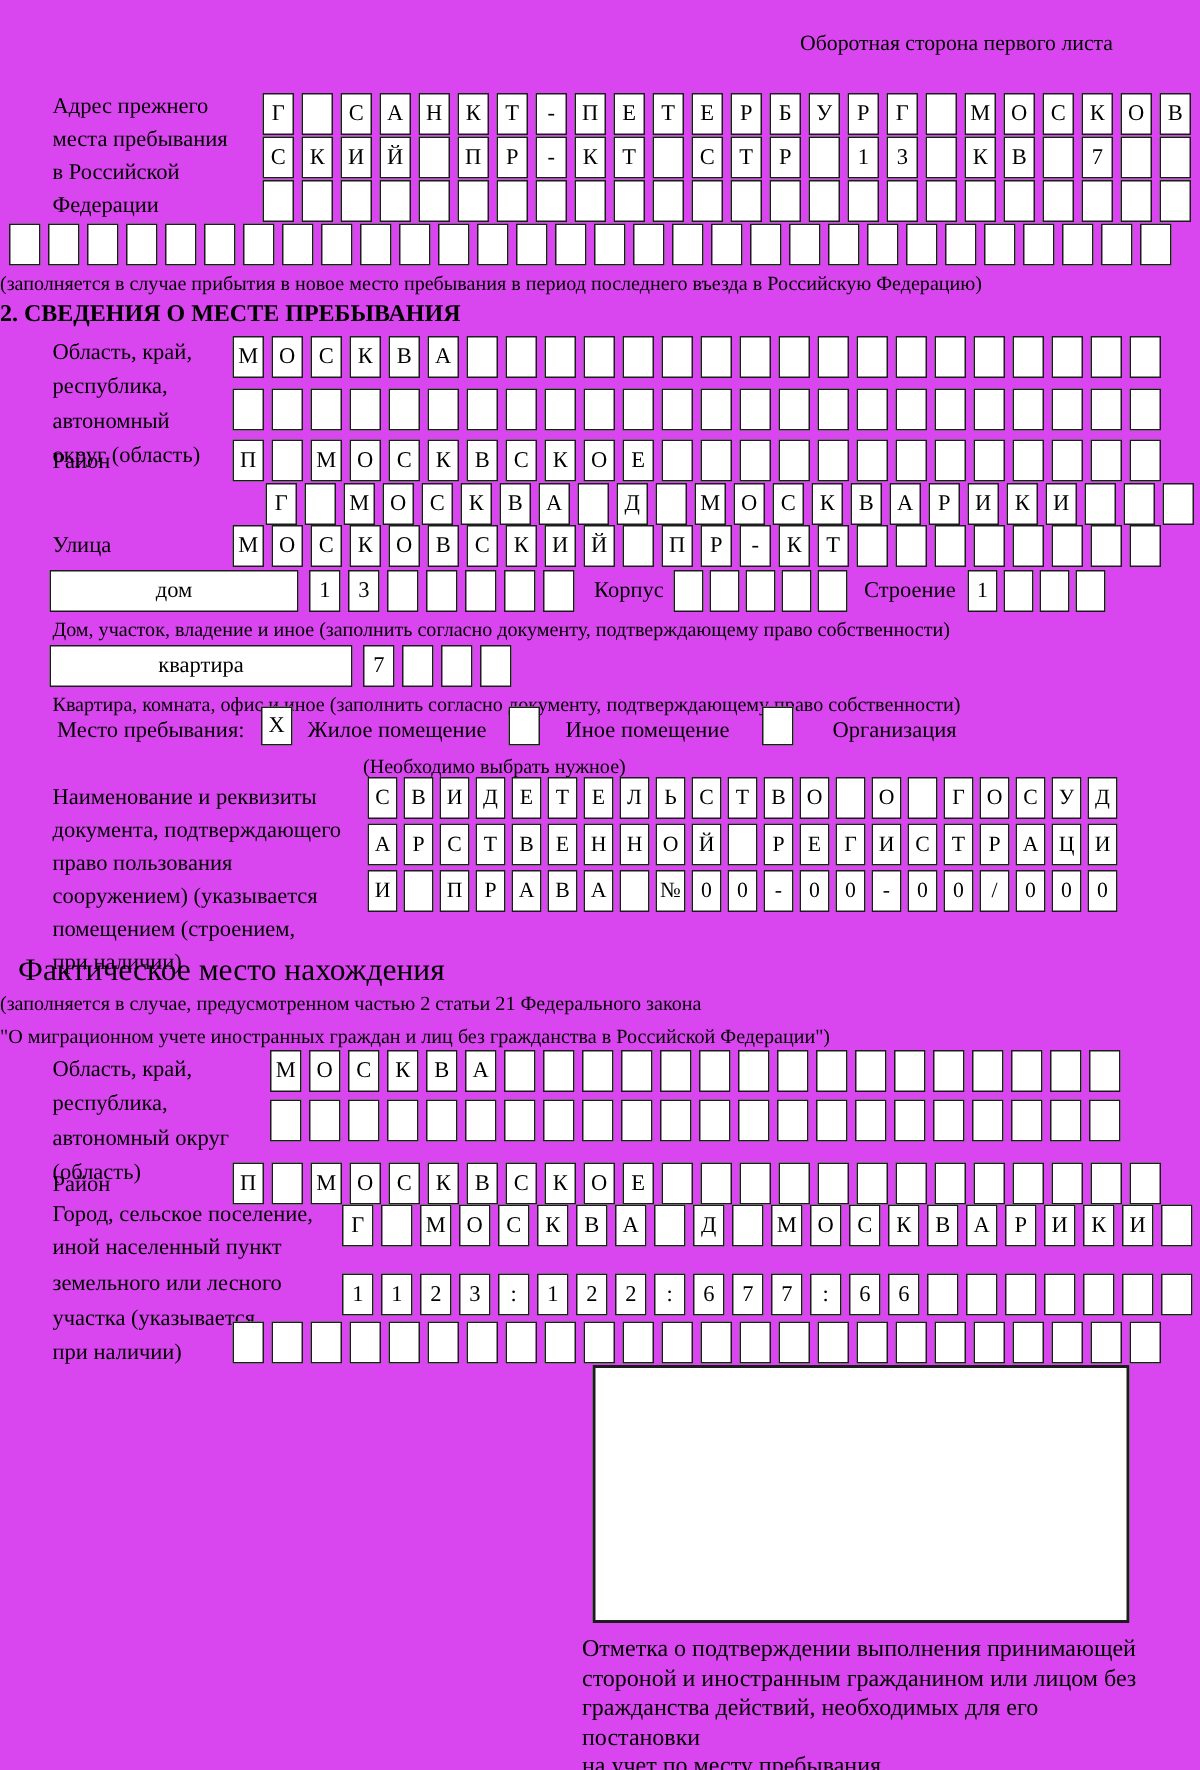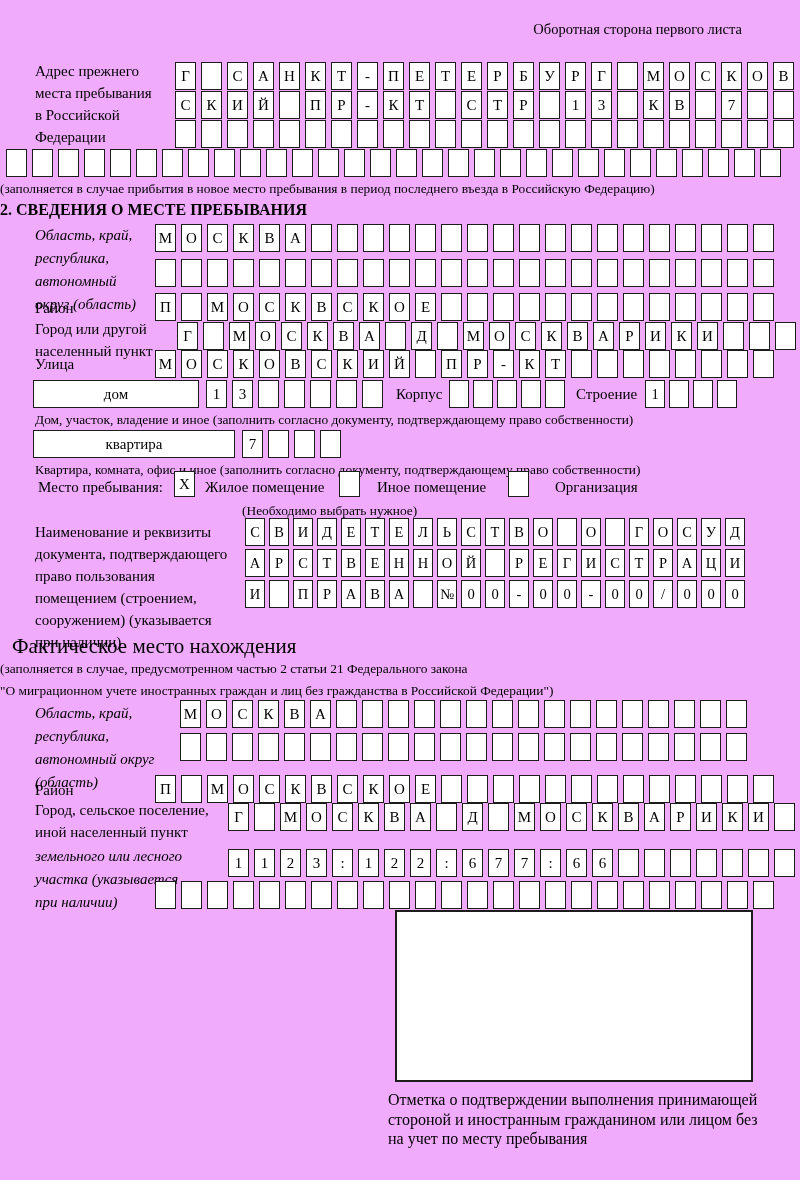--- a/index.html
+++ b/index.html
@@ -1,20 +1,20 @@
 <!DOCTYPE html>
 <html><head>
 <meta charset="utf-8">
 <style>
   html,body { margin:0; padding:0; background:#ffffff; }
   body { font-family:"Liberation Serif","DejaVu Serif",serif; color:#000; }
-  .page { position:relative; width:800px; height:1180px; background:#f0abfc; overflow:hidden; }
+  .page { position:relative; width:800px; height:1180px; background:#d946ef; overflow:hidden; }
   .abs { position:absolute; }
   .label { font-size:15px; line-height:22px; }
-  .lh23 div { line-height:23px;font-style:italic; }
+  .lh23 div { line-height:23px; }
   .lh22 div { line-height:22px; }
   .caption { font-size:13.4px; }
   .center { text-align:left; }
   .title { font-weight:bold; font-size:16px; }
   .subtitle { font-weight:normal; font-size:21px;padding-left:12px; }
   .cells { display:flex; }
   .cell { box-sizing:border-box; width:21px; height:28px; border:1.6px solid #1c1c1c;
           margin-right:5px; display:flex; align-items:center; justify-content:center;
           font-size:15px; background:#fff; }
   .cells.sm .cell { width:20px; margin-right:4px; font-size:14.5px; }
@@ -232,24 +232,20 @@
       <span class="cell"></span>
       <span class="cell"></span>
       <span class="cell"></span>
       <span class="cell"></span>
       <span class="cell"></span>
       <span class="cell"></span>
       <span class="cell"></span>
       <span class="cell"></span>
     </div>
 
-  <div class="abs label lh22" style="left:35px;top:318px;width:150px">
-      <div>Город или другой</div>
-      <div>населенный пункт</div>
-    </div>
   <div class="abs cells" style="left:177px;top:322px">
       <span class="cell">Г</span>
       <span class="cell"></span>
       <span class="cell">М</span>
       <span class="cell">О</span>
       <span class="cell">С</span>
       <span class="cell">К</span>
       <span class="cell">В</span>
       <span class="cell">А</span>
       <span class="cell"></span>
@@ -340,22 +336,22 @@
   <div class="abs checkbox" style="left:339px;top:471px"></div>
   <div class="abs label" style="left:377px;top:476px">Иное помещение</div>
   <div class="abs checkbox" style="left:508px;top:471px"></div>
   <div class="abs label" style="left:555px;top:476px">Организация</div>
   <div class="abs caption" style="left:242px;top:503px">(Необходимо выбрать нужное)</div>
 
   <div class="abs label lh22" style="left:35px;top:521px;width:218px">
       <div>Наименование и реквизиты</div>
       <div>документа, подтверждающего</div>
       <div>право пользования</div>
+      <div>сооружением) (указывается</div>
       <div>помещением (строением,</div>
-      <div>сооружением) (указывается</div>
       <div>при наличии)</div>
     </div>
   <div class="abs cells sm" style="left:245px;top:518px">
       <span class="cell">С</span>
       <span class="cell">В</span>
       <span class="cell">И</span>
       <span class="cell">Д</span>
       <span class="cell">Е</span>
       <span class="cell">Т</span>
       <span class="cell">Е</span>
@@ -590,16 +586,17 @@
       <span class="cell"></span>
       <span class="cell"></span>
       <span class="cell"></span>
       <span class="cell"></span>
     </div>
 
   <div class="abs stampbox" style="left:395px;top:910px;width:358px;height:172px"></div>
   <div class="abs note-sm center" style="left:388px;top:1090px;width:372px">
       <div>Отметка о подтверждении выполнения принимающей</div>
       <div>стороной и иностранным гражданином или лицом без</div>
+      <div>гражданства действий, необходимых для его постановки</div>
       <div>на учет по месту пребывания</div>
     </div>
 
 </div>
 
 </body></html>

